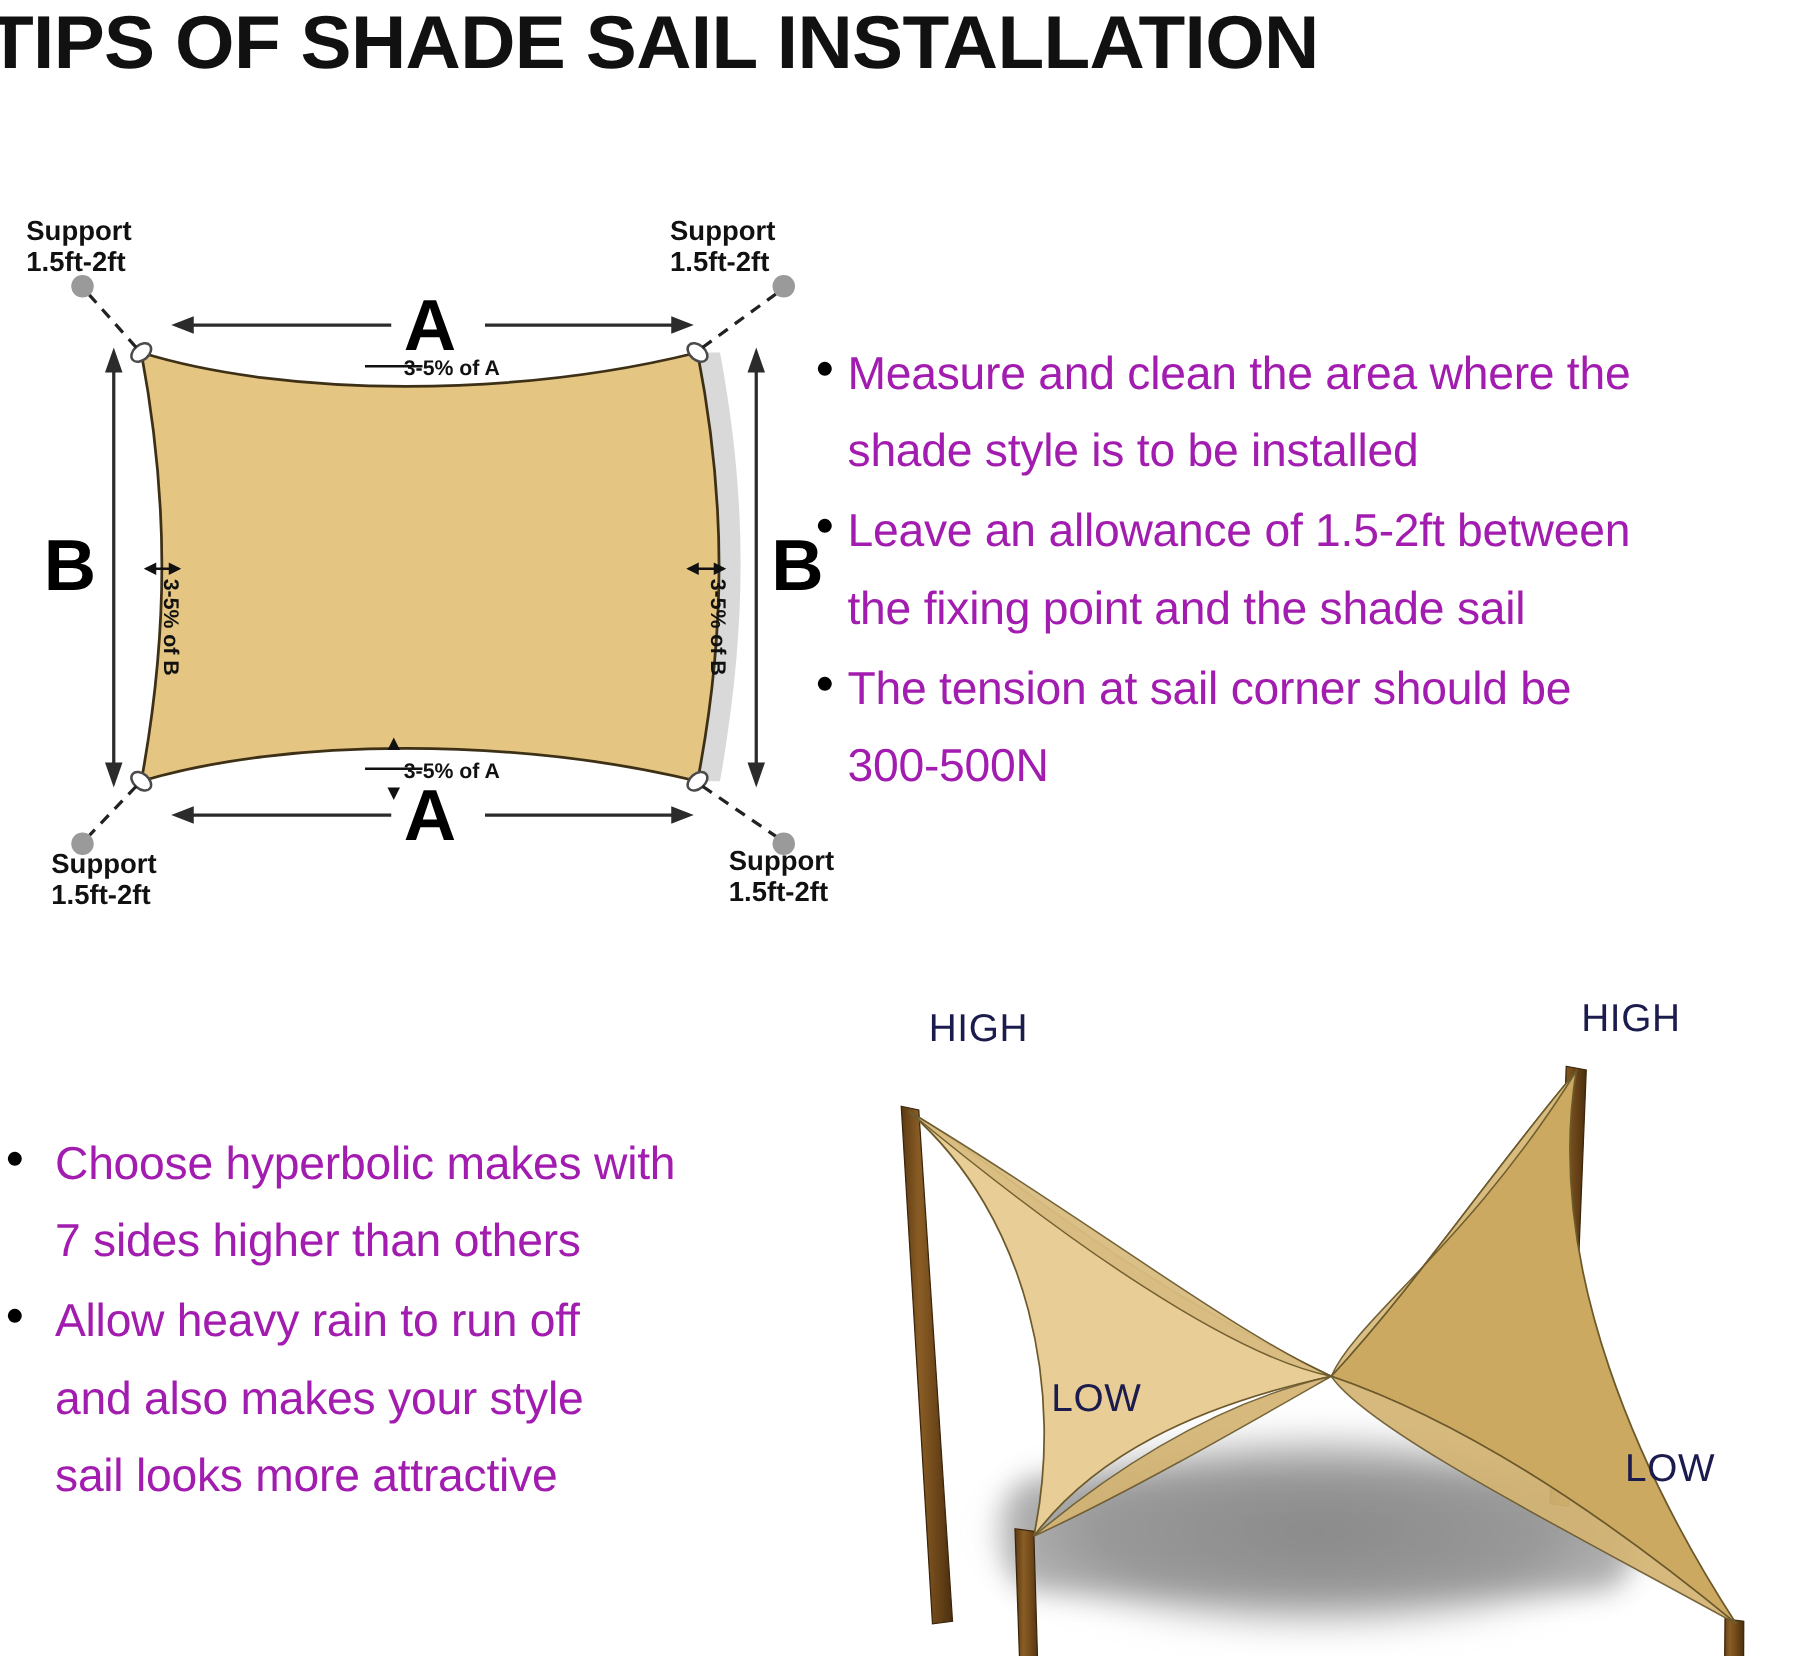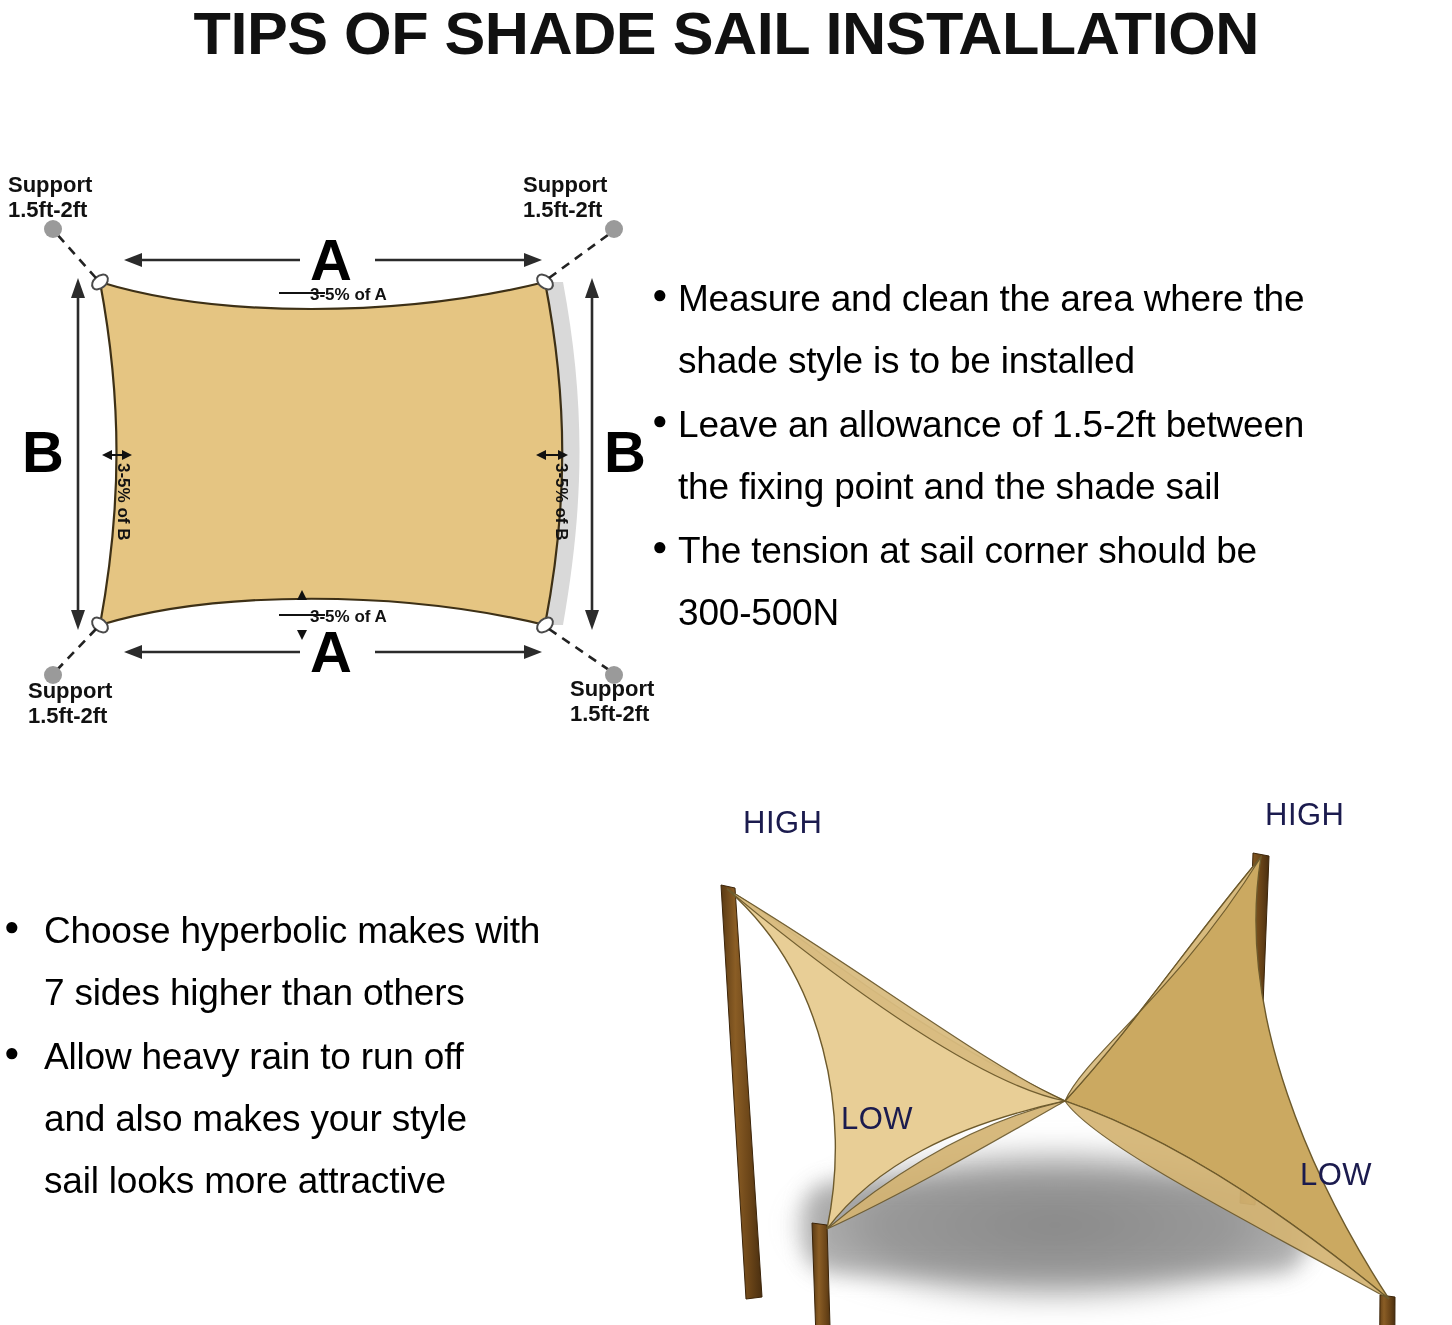--- a/index.html
+++ b/index.html
@@ -8,36 +8,36 @@
     width:1452px; height:1325px;
     position:relative;
     font-family:"Liberation Sans", sans-serif;
     color:#000;
     overflow:hidden;
   }
 
   
   #title-bar {
     position:absolute; left:0; top:0; width:1452px; height:68px;
-    display:flex; align-items:center; justify-content:center;
+    display:flex; align-items:center; justify-content:flex-start;
   }
   #title-text {
     font-family:"Liberation Sans", sans-serif;
     font-weight:bold;
     font-size:60px;
     line-height:60px;
     letter-spacing:-0.5px;
     transform:scaleX(1.02);
     white-space:nowrap;
     color:#111111;
   }
 
   
   #diagram-rect {
-    position:absolute; left:0; top:160px; width:660px; height:580px;text-decoration:underline;
+    position:absolute; left:13px; top:160px; width:660px; height:580px;text-decoration:underline;
   }
   #diagram-rect svg { display:block; }
 
   
   #tips-top {
     position:absolute; left:652px; top:268px; width:800px;
   }
   .bullet-row {
     display:flex;
     align-items:flex-start;
@@ -49,21 +49,21 @@
     font-size:30px;
     line-height:50px;
     text-align:left;
     color:#000;
   }
   .bullet-dot span { font-size:26px; }
   .bullet-text {
     font-size:37px;
     line-height:62px;
     letter-spacing:-0.2px;
-    color:#000000;
+    color:#a21caf;
   }
 
   
   #tips-bottom {
     position:absolute; left:4px; top:900px; width:640px;
   }
   #tips-bottom .bullet-text { font-size:37px; line-height:62px; }
   #tips-bottom .bullet-dot { width:40px; line-height:50px; }
 
   

